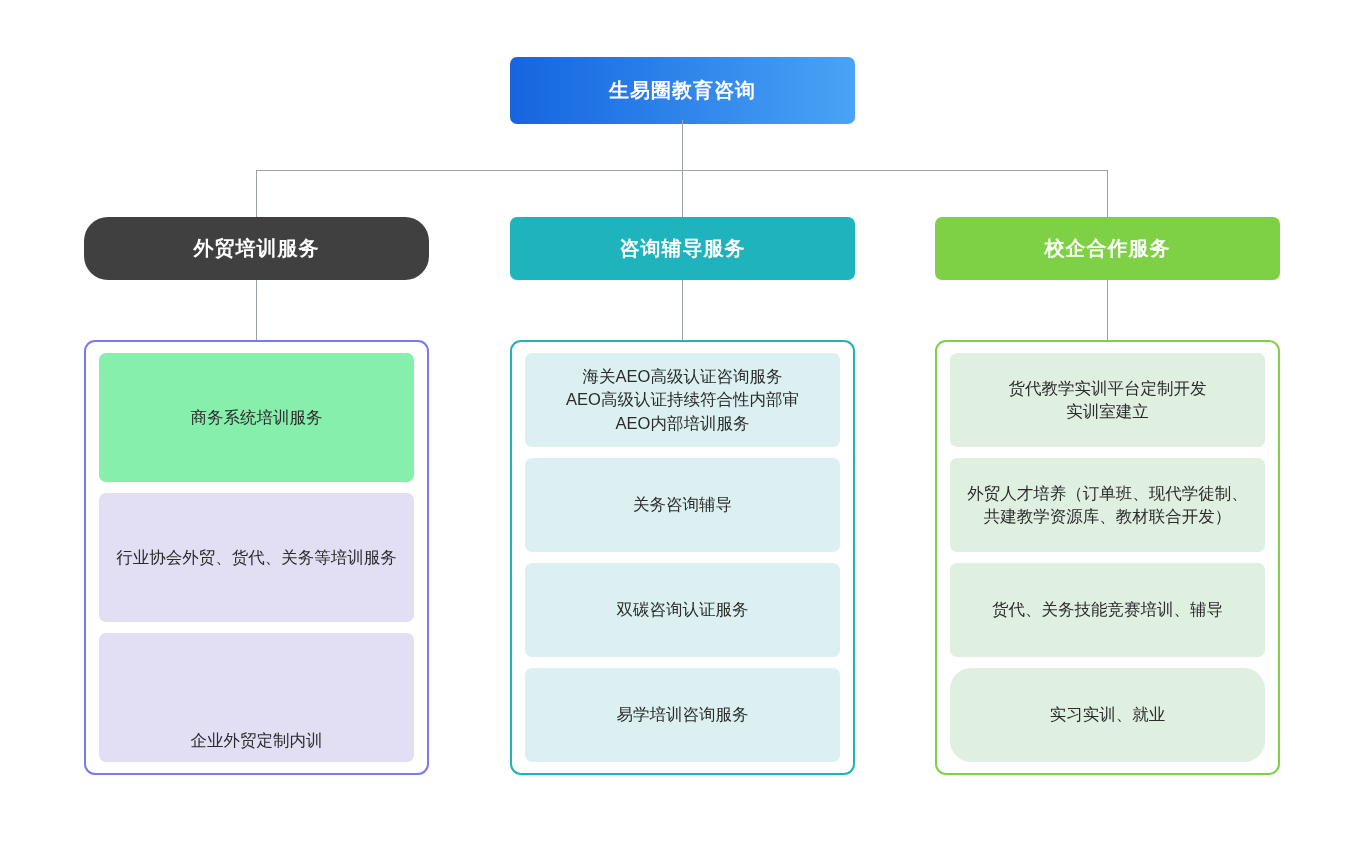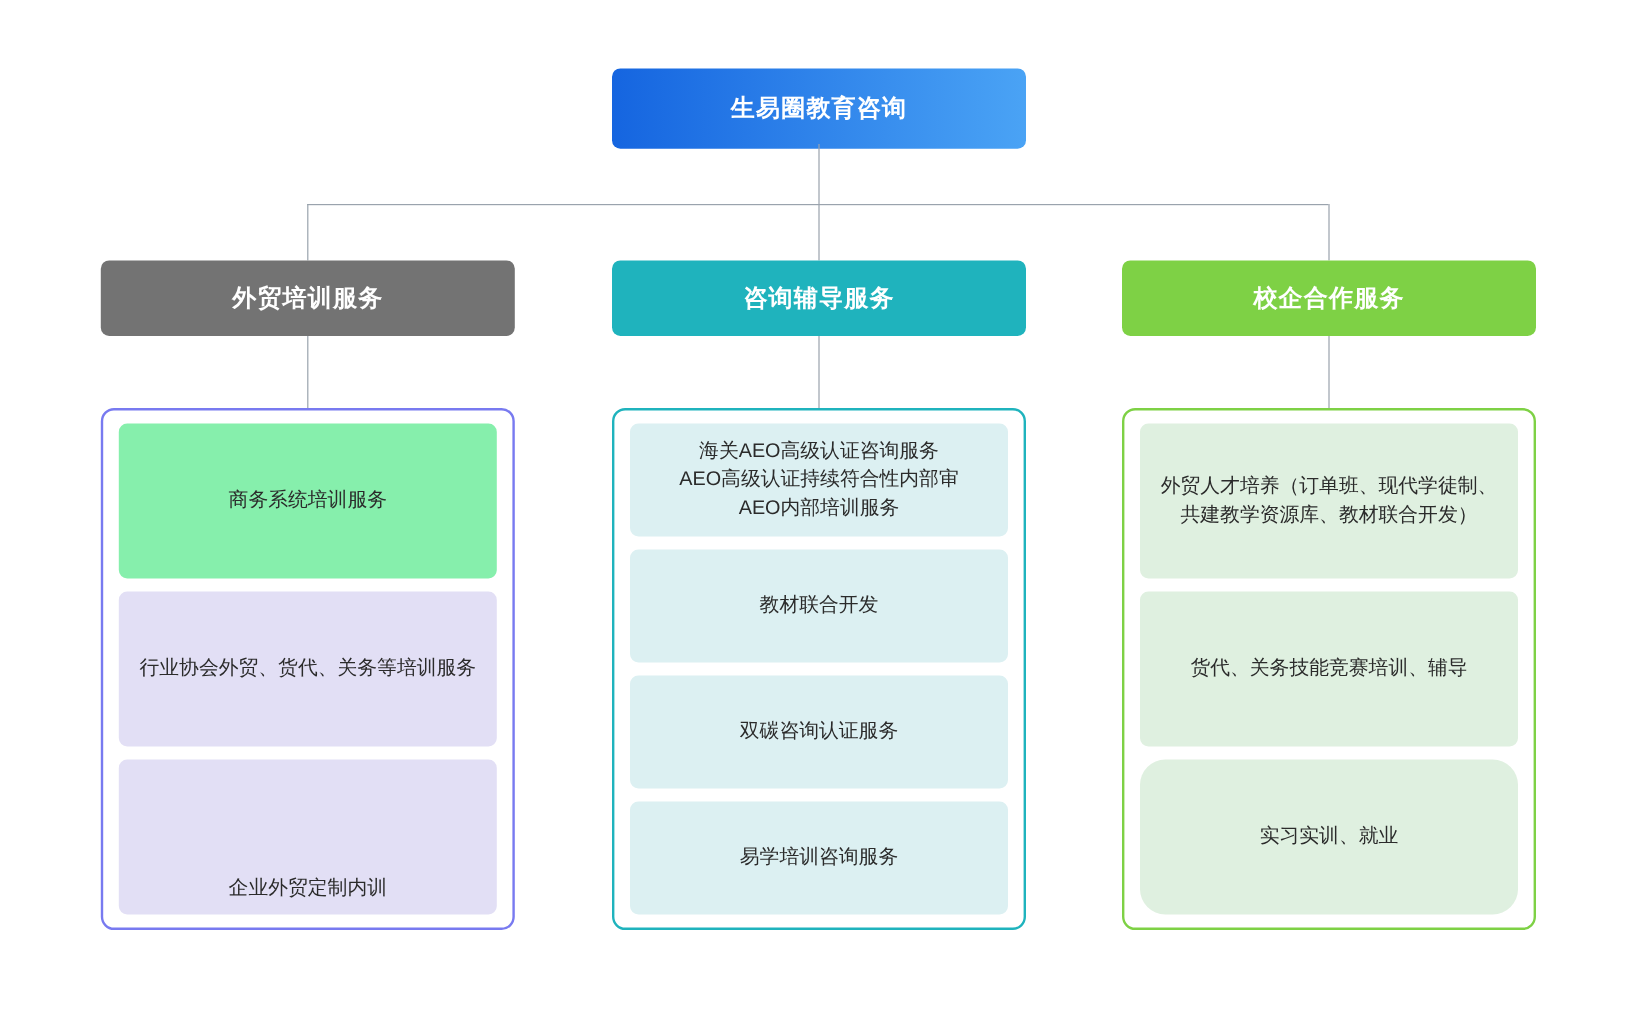--- a/index.html
+++ b/index.html
@@ -81,21 +81,21 @@
   <div class="line v" style="left: 682px; top: 120px; height: 50px; background: rgb(154, 163, 173);"></div>
   <div class="line h" style="left: 256px; top: 170px; width: 851px; background: rgb(154, 163, 173);"></div>
   <div class="line v" style="left: 256px; top: 170px; height: 47px; background: rgb(154, 163, 173);"></div>
   <div class="line v" style="left: 682px; top: 170px; height: 47px; background: rgb(154, 163, 173);"></div>
   <div class="line v" style="left: 1107px; top: 170px; height: 47px; background: rgb(154, 163, 173);"></div>
 
   <div class="line v" style="left: 256px; top: 280px; height: 60px; background: rgb(154, 163, 173);"></div>
   <div class="line v" style="left: 682px; top: 280px; height: 60px; background: rgb(154, 163, 173);"></div>
   <div class="line v" style="left: 1107px; top: 280px; height: 60px; background: rgb(154, 163, 173);"></div>
 
-  <div class="col-header col-0" style="background: #737373;">
+  <div class="col-header col-0" style="background: #404040; border-radius: 24px;">
     <span>外贸培训服务</span>
   </div>
   <div class="col-box col-0" style="border-color: rgb(120, 122, 240);">
     <div class="card" style="background: #86efac;">
       <span>商务系统培训服务</span>
     </div>
     <div class="card" style="background: rgb(226, 223, 245);">
       <span>行业协会外贸、货代、关务等培训服务</span>
     </div>
     <div class="card" style="background: rgb(226, 223, 245); align-items: flex-end;">
@@ -106,35 +106,39 @@
   <div class="col-header col-1" style="background: rgb(31, 179, 189);">
     <span>咨询辅导服务</span>
   </div>
   <div class="col-box col-1" style="border-color: rgb(31, 179, 189);">
     <div class="card" style="background: rgb(220, 240, 242);">
       <span>海关AEO高级认证咨询服务
 AEO高级认证持续符合性内部审
 AEO内部培训服务</span>
     </div>
     <div class="card" style="background: rgb(220, 240, 242);">
-      <span>教材联合开发</span>
+      <span>关务咨询辅导</span>
     </div>
     <div class="card" style="background: rgb(220, 240, 242);">
       <span>双碳咨询认证服务</span>
     </div>
     <div class="card" style="background: rgb(220, 240, 242);">
       <span>易学培训咨询服务</span>
     </div>
   </div>
 
   <div class="col-header col-2" style="background: rgb(126, 209, 69);">
     <span>校企合作服务</span>
   </div>
   <div class="col-box col-2" style="border-color: rgb(126, 209, 69);">
     <div class="card" style="background: rgb(223, 240, 224);">
+      <span>货代教学实训平台定制开发
+实训室建立</span>
+    </div>
+    <div class="card" style="background: rgb(223, 240, 224);">
       <span>外贸人才培养（订单班、现代学徒制、共建教学资源库、教材联合开发）</span>
     </div>
     <div class="card" style="background: rgb(223, 240, 224);">
       <span>货代、关务技能竞赛培训、辅导</span>
     </div>
     <div class="card" style="background: rgb(223, 240, 224); border-radius: 21px;">
       <span>实习实训、就业</span>
     </div>
   </div>
 

